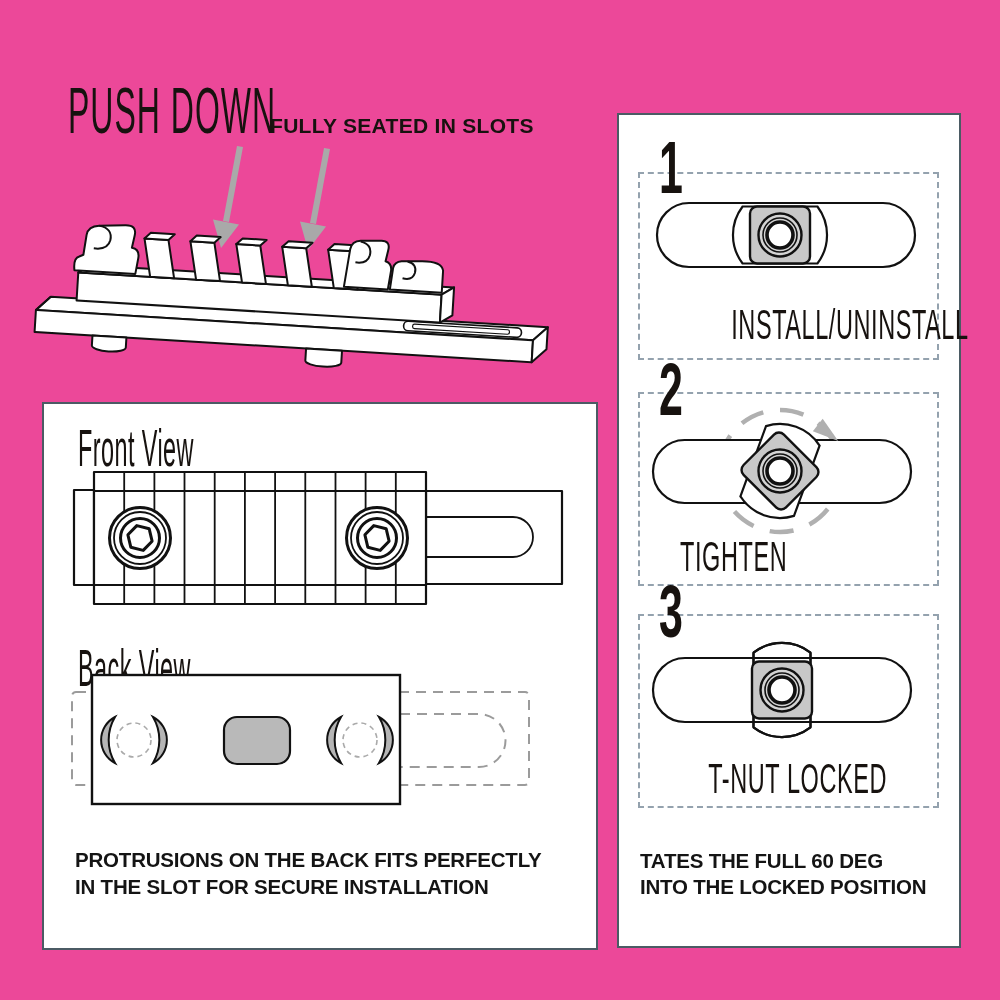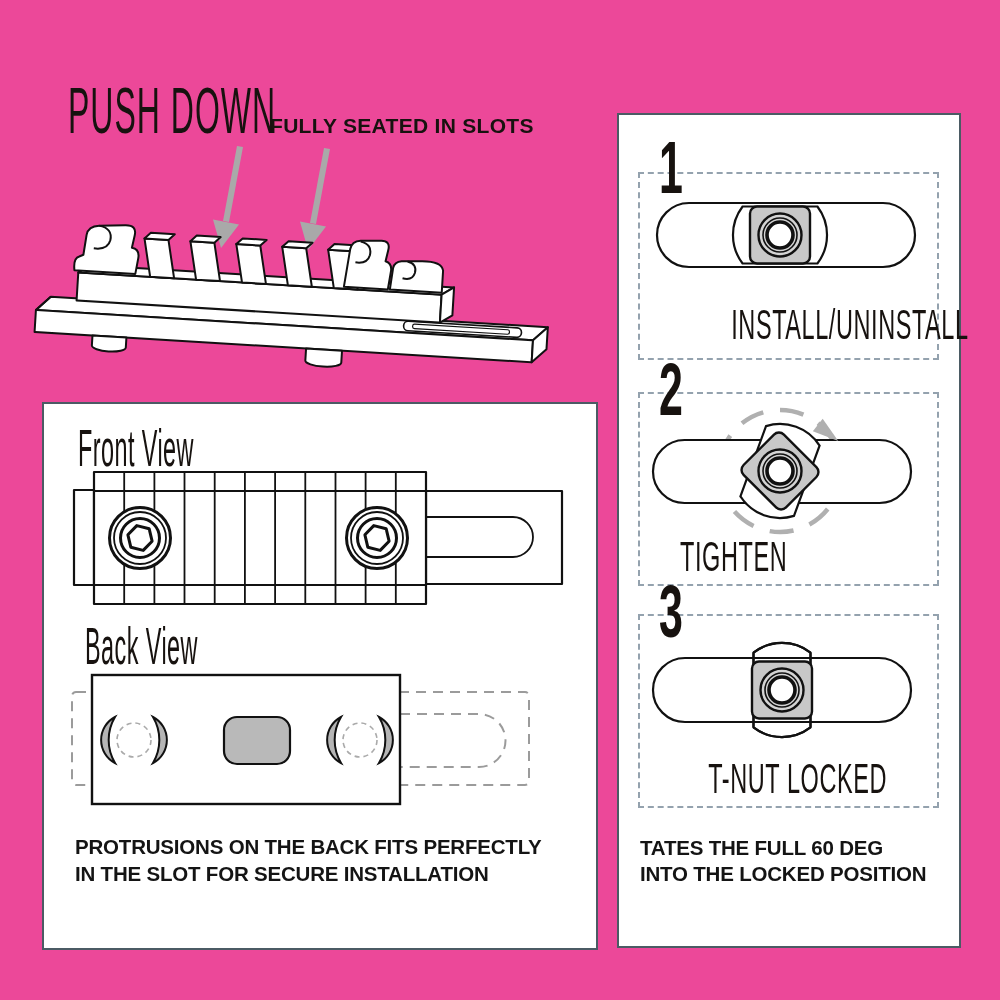--- a/index.html
+++ b/index.html
@@ -7,21 +7,21 @@
           font-family:"Liberation Sans",sans-serif;color:#1b1b1b;}
   .abs{position:absolute;}
   
   .cond{font-family:"Liberation Sans",sans-serif;font-weight:400;white-space:nowrap;
         transform-origin:left top;display:inline-block;color:#17120f;}
   .headline{font-size:64px;letter-spacing:2px;transform:scaleX(0.50);}
   .viewlabel{font-size:52px;letter-spacing:1px;transform:scaleX(0.45);}
   .steplabel{font-size:42px;letter-spacing:1px;transform:scaleX(0.56);transform-origin:center top;}
   .stepnum{font-size:74px;font-weight:700;letter-spacing:0;transform:scaleX(0.58);line-height:58px;}
   .subtitle{font-size:21px;font-weight:700;letter-spacing:.3px;color:#17120f;white-space:nowrap;margin-top:13px;}
-  .caption{font-size:20.5px;font-weight:700;line-height:26.5px;letter-spacing:-0.2px;color:#141414;white-space:nowrap;}
+  .caption{font-size:20.5px;font-weight:700;line-height:26.5px;letter-spacing:-0.2px;color:#141414;white-space:nowrap;margin-top:13px;}
   .panel{position:absolute;background:#fff;border:2px solid #4b5b64;}
   .dashedbox{position:absolute;border:2px dashed #94a2ae;}
   .centerwrap{position:absolute;text-align:left;}
   svg{display:block;}
 </style>
 </head>
 <body>
 
 <div class="canvas">
 
@@ -102,21 +102,21 @@
 
         <g>
           <circle cx="309" cy="70" r="30.5" stroke-width="3"></circle>
           <circle cx="309" cy="70" r="26" fill="none" stroke-width="1.8"></circle>
           <circle cx="309" cy="70" r="19.5" stroke-width="3"></circle>
           <polygon points="321.1,73.2 312.2,82.4 299.8,79.2 296.9,66.8 305.8,57.6 318.2,60.8" stroke-width="3"></polygon>
         </g>
       </g>
     </svg>
 
-    <div class="abs" style="left:34px;top:212px;margin-left:7px;">
+    <div class="abs" style="left:34px;top:234px;">
       <span class="cond viewlabel">Back View</span>
     </div>
 
     <svg class="abs" style="left:24px;top:262px;" width="520" height="146" viewBox="0 0 520 146">
       <g fill="none" stroke="#9b9b9b" stroke-width="2" stroke-dasharray="10 7">
         <rect x="4" y="26" width="457" height="93" rx="4"></rect>
         <path d="M332,48 H411 A26.5,26.5 0 0 1 411,101 H332"></path>
       </g>
       <rect x="24" y="9" width="308" height="129" fill="#ffffff" stroke="#111111" stroke-width="2.4"></rect>
       <rect x="156" y="51" width="66" height="47" rx="13" fill="#b9b9b9" stroke="#111111" stroke-width="2.2"></rect>

